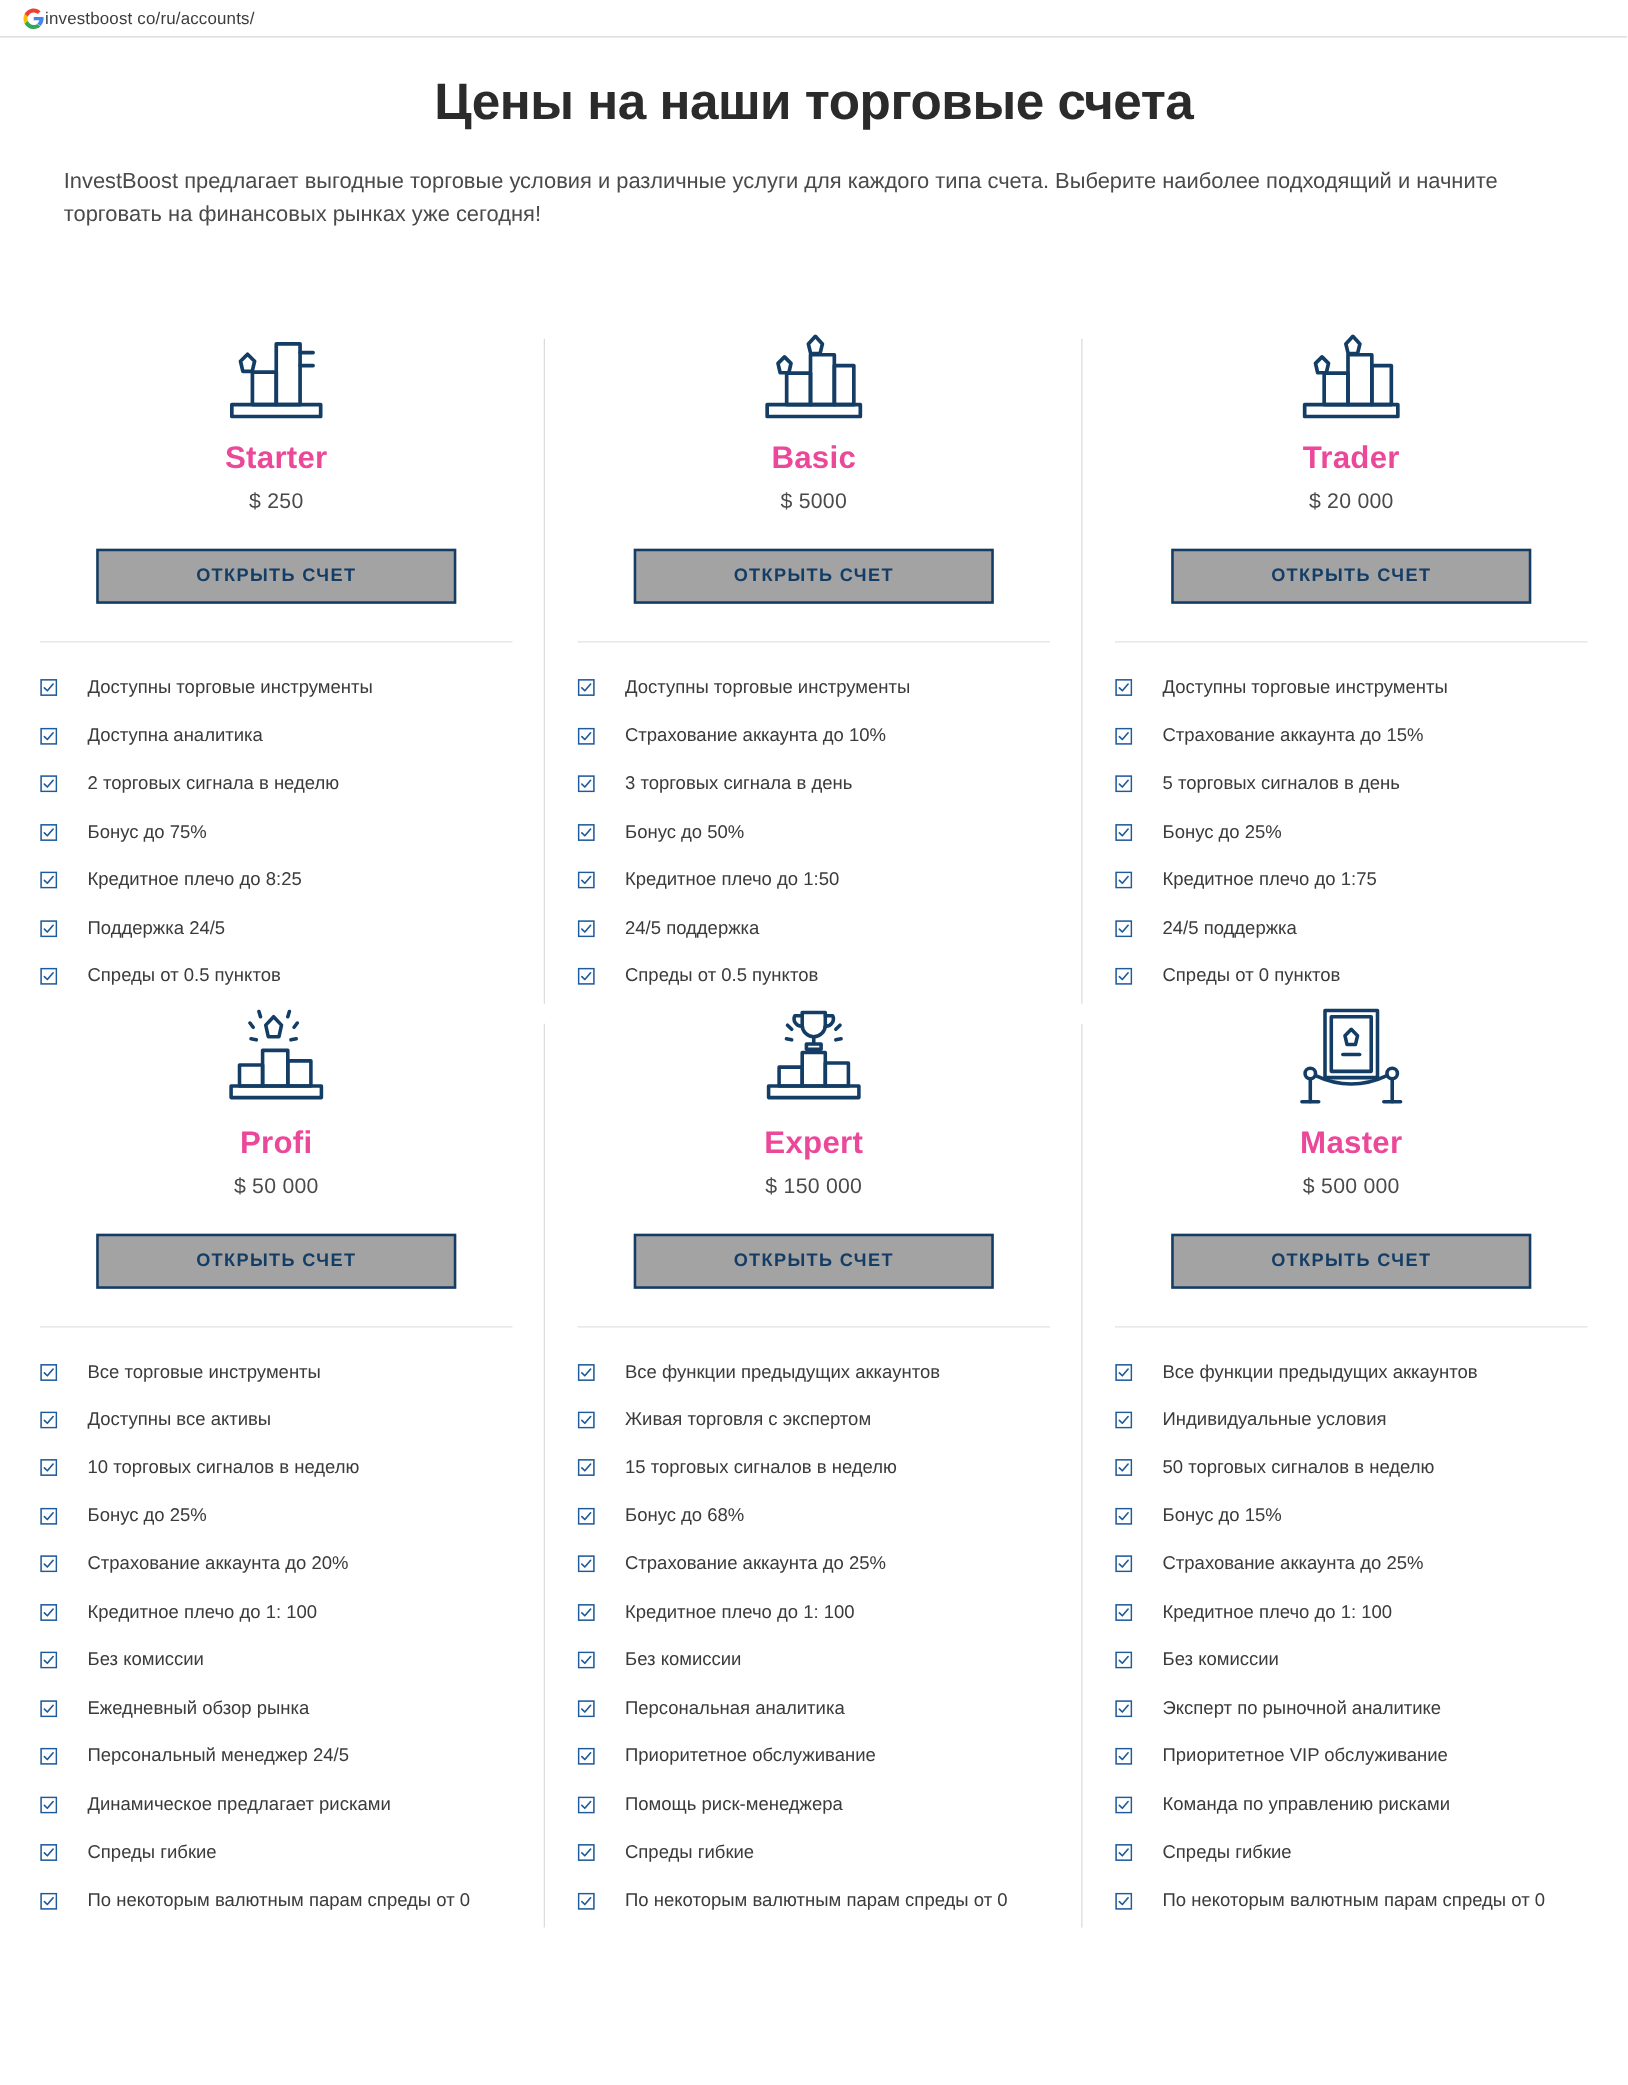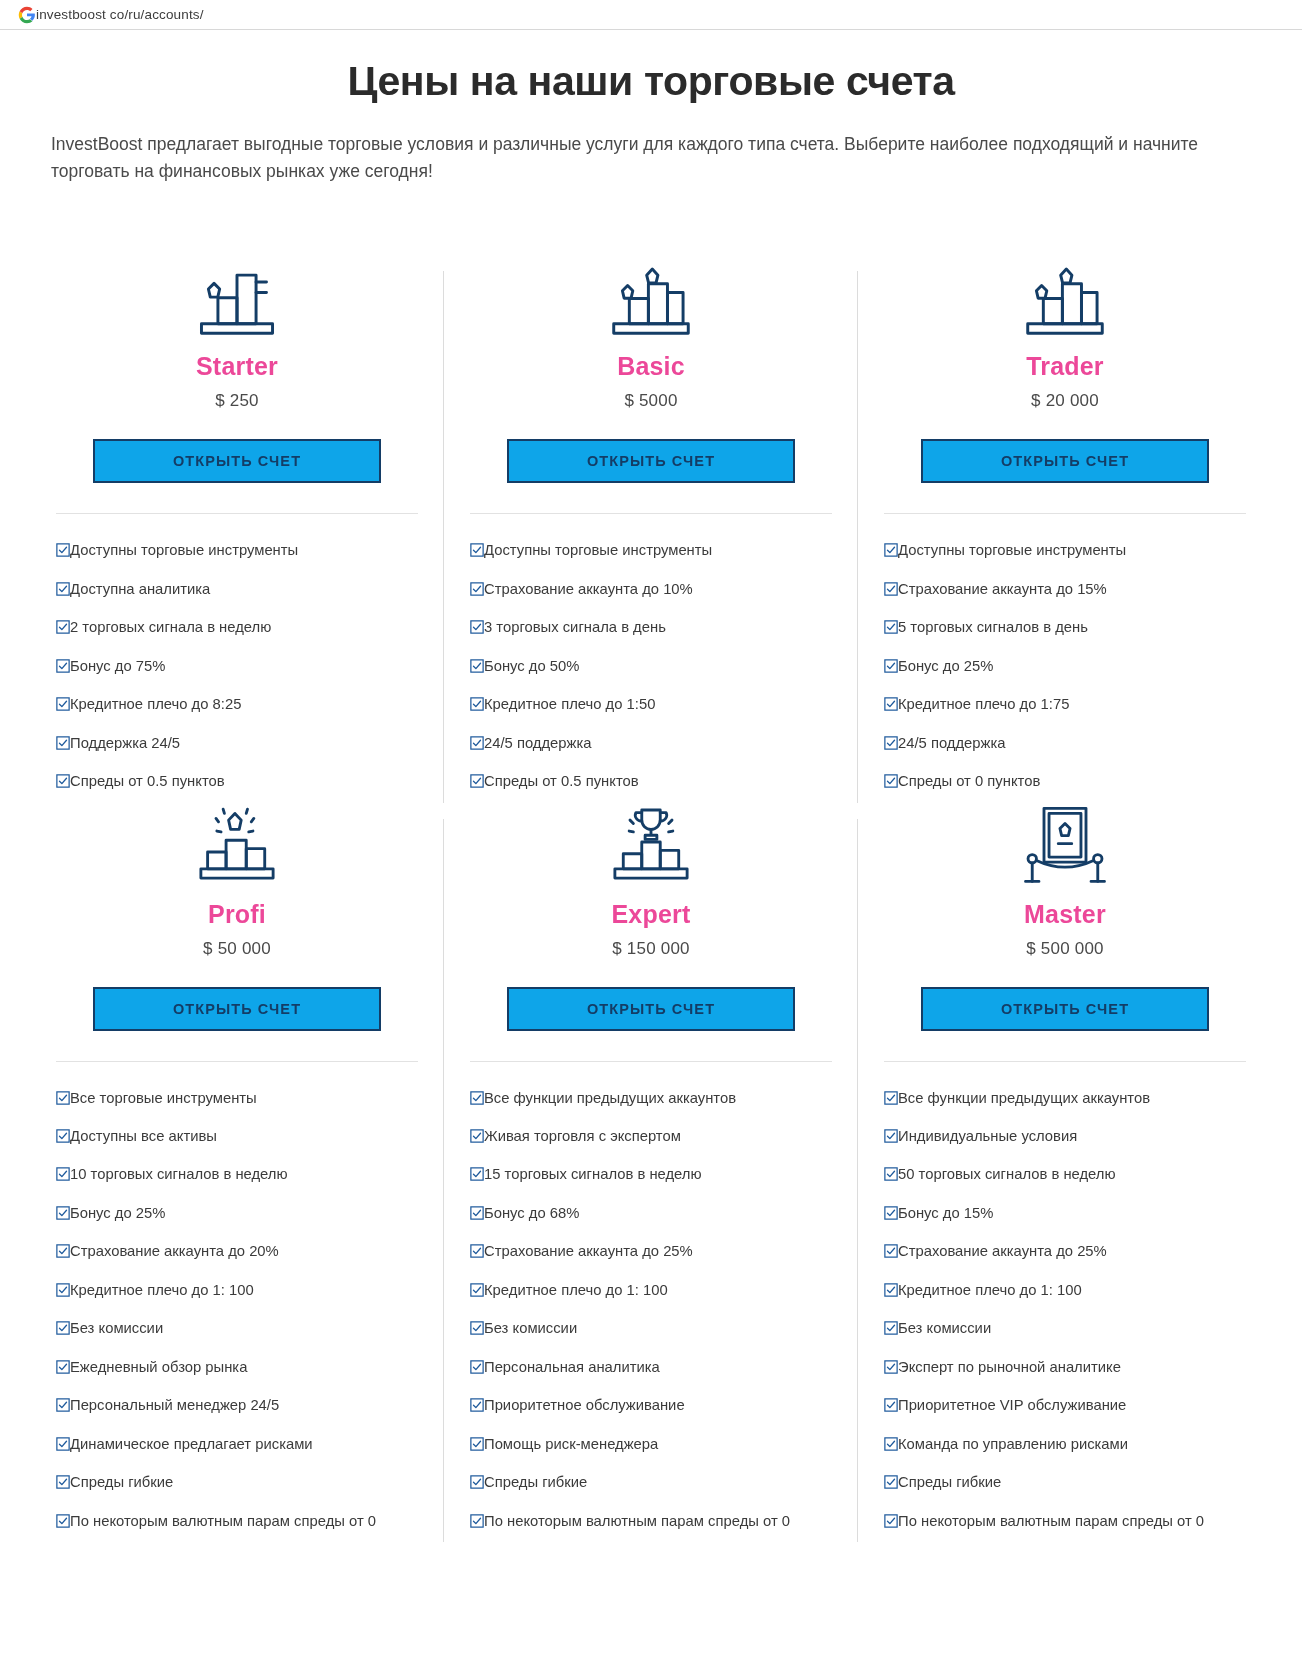--- a/index.html
+++ b/index.html
@@ -22,21 +22,21 @@
   }
   .g-icon { width: 18px; height: 18px; flex: 0 0 18px; }
   .url-text {
     font-size: 13.5px;
     color: #3c3c3c;
     letter-spacing: .15px;
     white-space: nowrap;
   }
 
   
-  .page { padding: 0 30px; }
+  .page { padding: 0 6px; }
   .page-title {
     text-align: center;
     font-size: 41px;
     font-weight: bold;
     color: #2b2b2b;
     letter-spacing: -.4px;
     margin: 28px 0 0 0;
     line-height: 1.15;
   }
   .page-subtitle {
@@ -84,21 +84,21 @@
     color: #4a4a4a;
     margin-top: 10px;
     letter-spacing: .2px;
   }
 
   .card-btn {
     margin-top: 28px;
     width: 288px;
     height: 44px;
     border: 2px solid #143d66;
-    background: #0ea5e9;
+    background: #a3a3a3;
     color: #143d66;
     font-size: 14.5px;
     font-weight: bold;
     letter-spacing: 1.1px;
     font-family: inherit;
     cursor: pointer;
     display: flex;
     align-items: center;
     justify-content: center;
   }
@@ -113,21 +113,21 @@
   .feat-list {
     list-style: none;
     margin: 26px 0 0 0;
     padding: 0;
     width: 100%;
     align-self: flex-start;
   }
   .feat-item {
     display: flex;
     align-items: flex-start;
-    gap: 0;
+    gap: 24px;
     margin-bottom: 17px;
     font-size: 14.8px;
     color: #3b3b3b;
     line-height: 1.45;
   }
   .feat-item:last-child { margin-bottom: 0; }
   .check-box {
     flex: 0 0 14px;
     width: 14px; height: 14px;
     margin-top: 3px;

